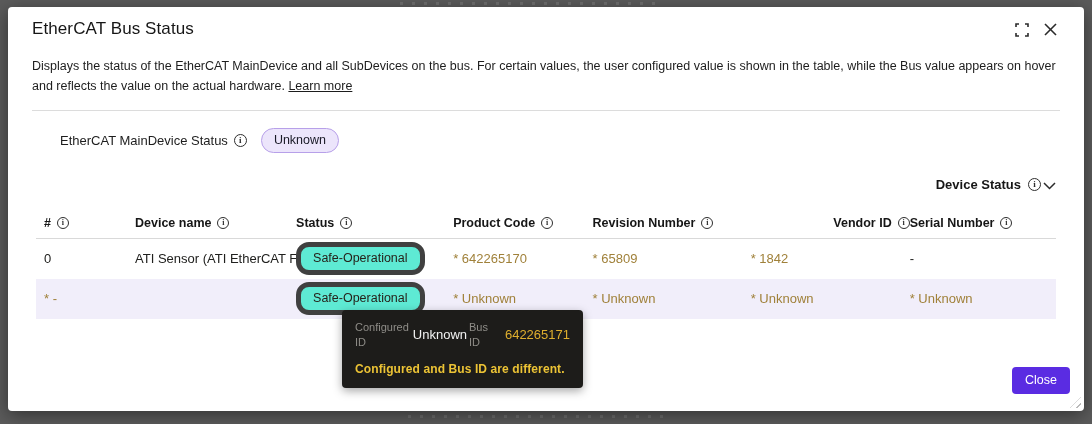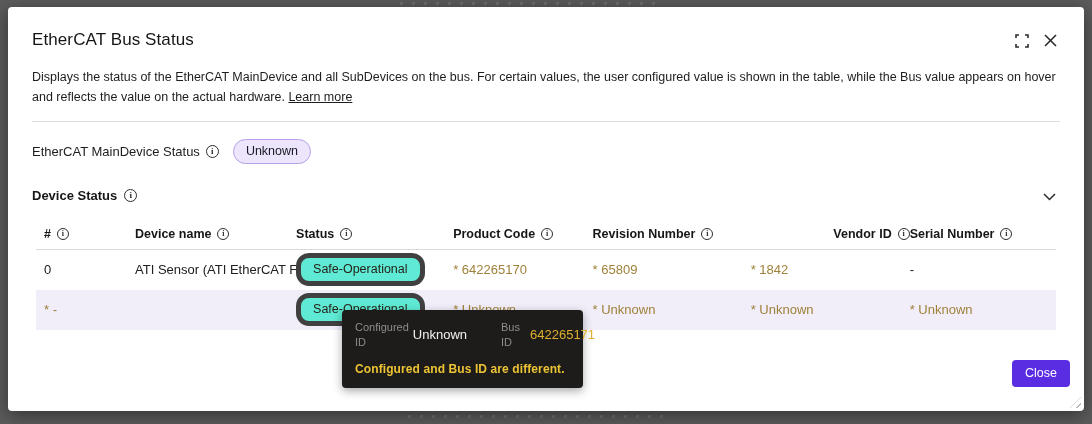--- a/index.html
+++ b/index.html
@@ -28,41 +28,42 @@
   }
   .modal::after { 
     content: "";
     position: absolute; right: 3px; bottom: 3px; width: 11px; height: 11px;
     background: repeating-linear-gradient(135deg, transparent 0 2px, #b9b9b9 2px 3px, transparent 3px 5px);
     clip-path: polygon(100% 0, 100% 100%, 0 100%);
   }
 
   .modal-header {
     display: flex; align-items: flex-start; justify-content: space-between;
-    padding-top: 23px;
+    padding-top: 12px;
   }
   .modal-title { font-size: 17px; font-weight: 500; letter-spacing: .1px; color: #161616; }
   .header-icons { display: flex; gap: 14px; margin-top: 3px; margin-right: 2px; }
   .icon-btn { width: 15px; height: 15px; cursor: pointer; display: inline-flex; align-items: center; justify-content: center; }
   .icon-btn svg { display: block; }
 
   .modal-desc {
     margin-top: 17px;
     font-size: 12.5px;
     line-height: 1.62;
     color: #1d1d1d;
     max-width: 1048px;
   }
   .learn-more { color: #1d1d1d; text-decoration: underline; cursor: pointer; font-weight: 500; }
 
   .divider { border-top: 1px solid #dcdcdc; margin-top: 13px; }
 
   .maindevice-row {
     display: flex; align-items: center; gap: 6px;
     margin-top: 17px;
+    margin-left: 28px;
   }
   .maindevice-label { font-size: 13px; color: #1d1d1d; }
 
   .info-icon {
     width: 13px; height: 13px; border-radius: 50%;
     border: 1.2px solid #2e2e2e;
     display: inline-flex; align-items: center; justify-content: center;
     font-size: 9px; line-height: 1; color: #2e2e2e; font-weight: 600;
     flex: 0 0 auto; cursor: default;
   }
@@ -72,21 +73,21 @@
     display: inline-block;
     font-size: 12.5px;
     padding: 4px 12px 5px;
     border-radius: 13px;
     white-space: nowrap;
   }
   .badge-purple { background: #ece5fb; border: 1px solid #b7a0e9; color: #191926; margin-left: 8px; }
   .badge-gold   { background: #5eead4; border: 5px solid #404040; color: #26231b; }
 
   .section-row {
-    display: flex; align-items: center; justify-content: space-between;
+    display: flex; align-items: center; justify-content: flex-end;
     margin-top: 21px;
   }
   .section-left { display: flex; align-items: center; gap: 7px; }
   .section-title { font-size: 13px; font-weight: 700; color: #161616; }
   .chevron-btn { cursor: pointer; padding: 2px; margin-right: 2px; }
 
   .table { margin-top: 12px; margin-left: 4px; margin-right: 4px; }
   .trow { display: flex; align-items: center; }
   .thead { height: 31px; border-bottom: 1px solid #d9d9d9; }
   .tbody-row { height: 40px; font-size: 13px; }
@@ -112,27 +113,27 @@
     width: 241px;
     background: #1d1c1a;
     border-radius: 4px;
     padding: 10px 13px 12px;
     z-index: 5;
     box-shadow: 0 3px 10px rgba(0,0,0,0.35);
   }
   .tooltip-pairs { display: flex; align-items: center; }
   .tt-label { color: #8f8d88; font-size: 11px; line-height: 1.35; }
   .tt-label.configured { width: 62px; }
-  .tt-label.bus { width: 30px; margin-left: 34px; }
+  .tt-label.bus { width: 30px; margin-left: 2px; }
   .tt-val-white { color: #f2f2f2; font-size: 13px; margin-left: 4px; }
   .tt-val-gold { color: #dfaf2e; font-size: 13px; margin-left: 10px; }
   .tooltip-msg { margin-top: 12px; color: #ecc335; font-size: 12px; font-weight: 700; letter-spacing: .1px; }
 
   .close-btn {
-    position: absolute; right: 14px; bottom: 24px;
+    position: absolute; right: 14px; bottom: 17px;
     background: #5a2ce2; color: #ffffff;
     border: none; border-radius: 4px;
     font-family: "Liberation Sans", sans-serif;
     font-size: 12.5px;
     padding: 6px 13px 7px;
     cursor: pointer;
   }
 </style>
 </head>
 <body>

